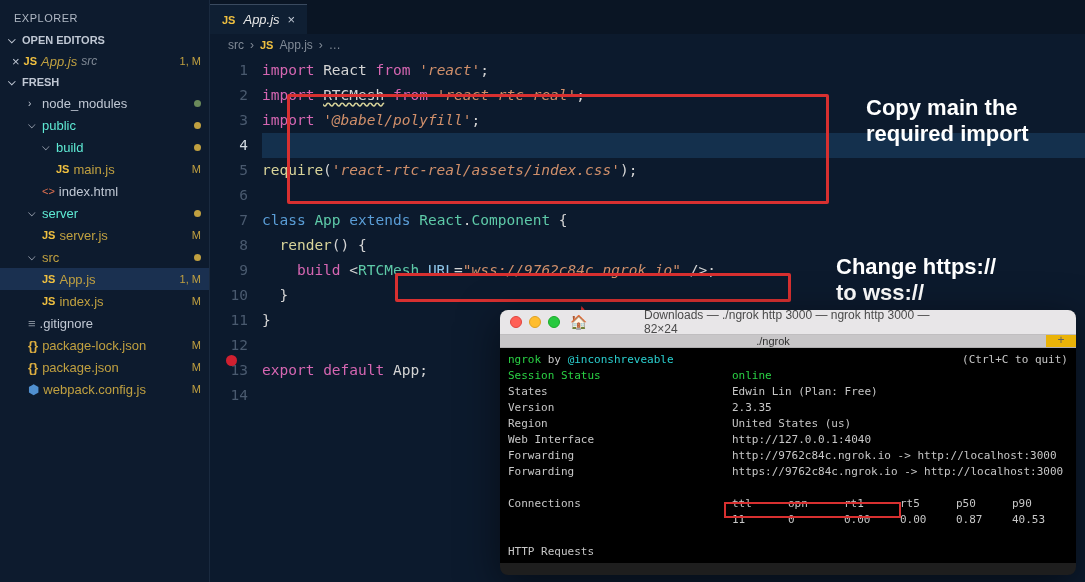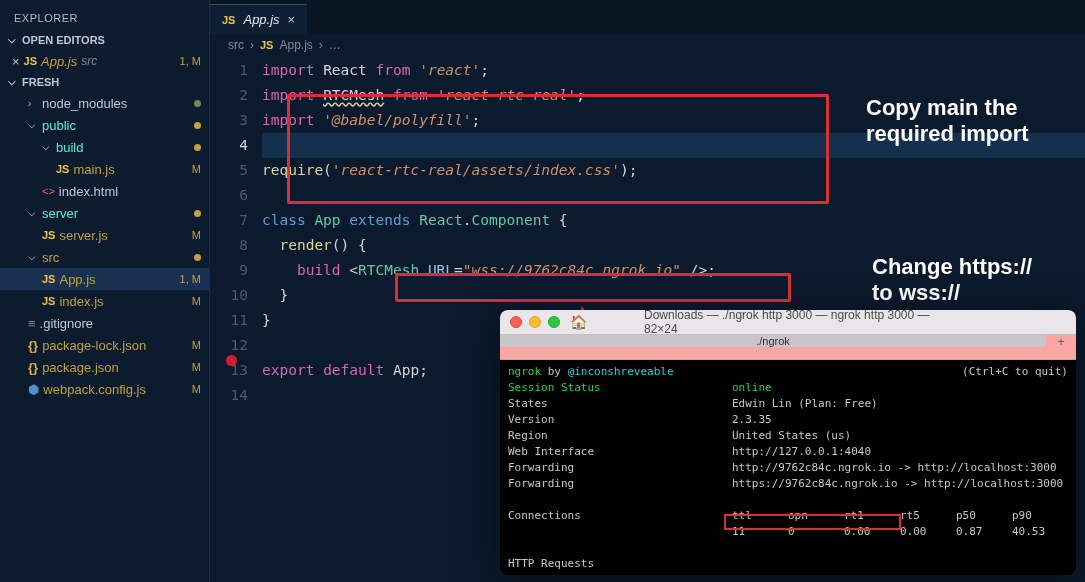--- a/index.html
+++ b/index.html
@@ -144,21 +144,21 @@
 
 .annotation {
   position: absolute;
   color: #ffffff;
   font-weight: 700;
   font-size: 22px;
   font-family: Arial, sans-serif;
   text-align: left;
 }
 .annotation.a1 { left: 866px; top: 95px; }
-.annotation.a2 { left: 872px; top: 254px; }
+.annotation.a2 { left: 836px; top: 254px; }
 
 
 .termwin {
   position: absolute;
   left: 500px;
   top: 310px;
   width: 576px;
   height: 265px;
   background: #1e1e1e;
   border-radius: 8px;
@@ -175,26 +175,26 @@
   position: relative;
 }
 .traffic { display: flex; gap: 7px; }
 .tl { width: 12px; height: 12px; border-radius: 50%; }
 .tl.red { background: #ff5f56; border: 1px solid #e0443e; }
 .tl.yel { background: #ffbd2e; border: 1px solid #dea123; }
 .tl.grn { background: #27c93f; border: 1px solid #1aab29; }
 .win-icon { margin-left: 10px; color: #505050; font-size: 14px; }
 .win-title { position: absolute; left: 50%; transform: translateX(-50%); color: #4a4a4a; font-size: 12px; }
 .term-tabs {
-  height: 26px;
-  background: #fca5a5;
+  height: 14px;
+  background: #eab308;
   border-top: 1px solid #c0bec0;
   border-bottom: 1px solid #b0aeb0;
   display: flex;
-  align-items: flex-start;
+  align-items: flex-end;
 }
 .term-tab {
   flex: 1;
   background: #c8c6c8;
   display: flex;
   align-items: center;
   justify-content: center;
   font-size: 11px;
   color: #303030;
 }

